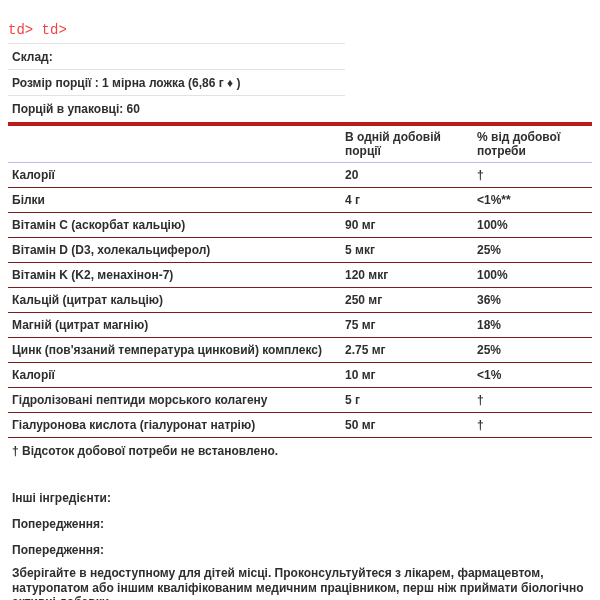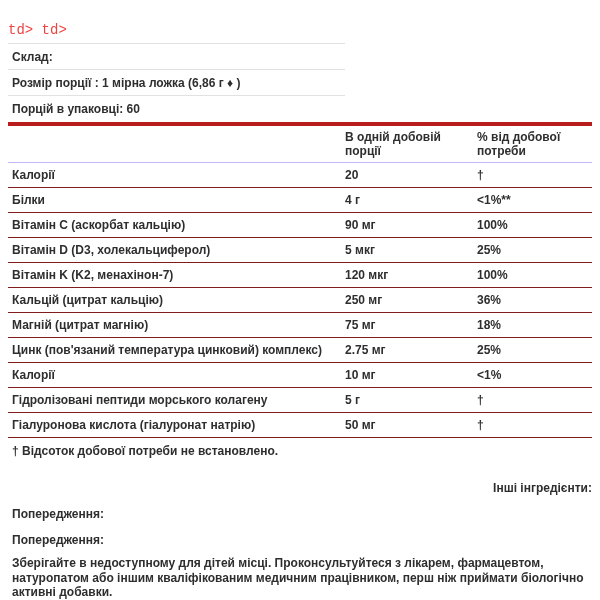--- a/index.html
+++ b/index.html
@@ -47,21 +47,21 @@
   .footnote {
     font-size: 12px; font-weight: 700;
     padding: 6px 0 6px 4px;
   }
   .footnote.second { padding-top: 2px; padding-bottom: 8px; }
 
   .section-label {
     font-size: 12px; font-weight: 700;
     padding: 7px 0 5px 4px;
   }
-  .section-label.first { margin-top: 10px; text-align: right; }
+  .section-label.first { margin-top: 20px; }
 
   .storage {
     font-size: 12px; font-weight: 700;
     line-height: 14.6px;
     padding: 4px 0 0 4px;
     white-space: pre-line;
   }
 </style>
 </head>
 <body>

